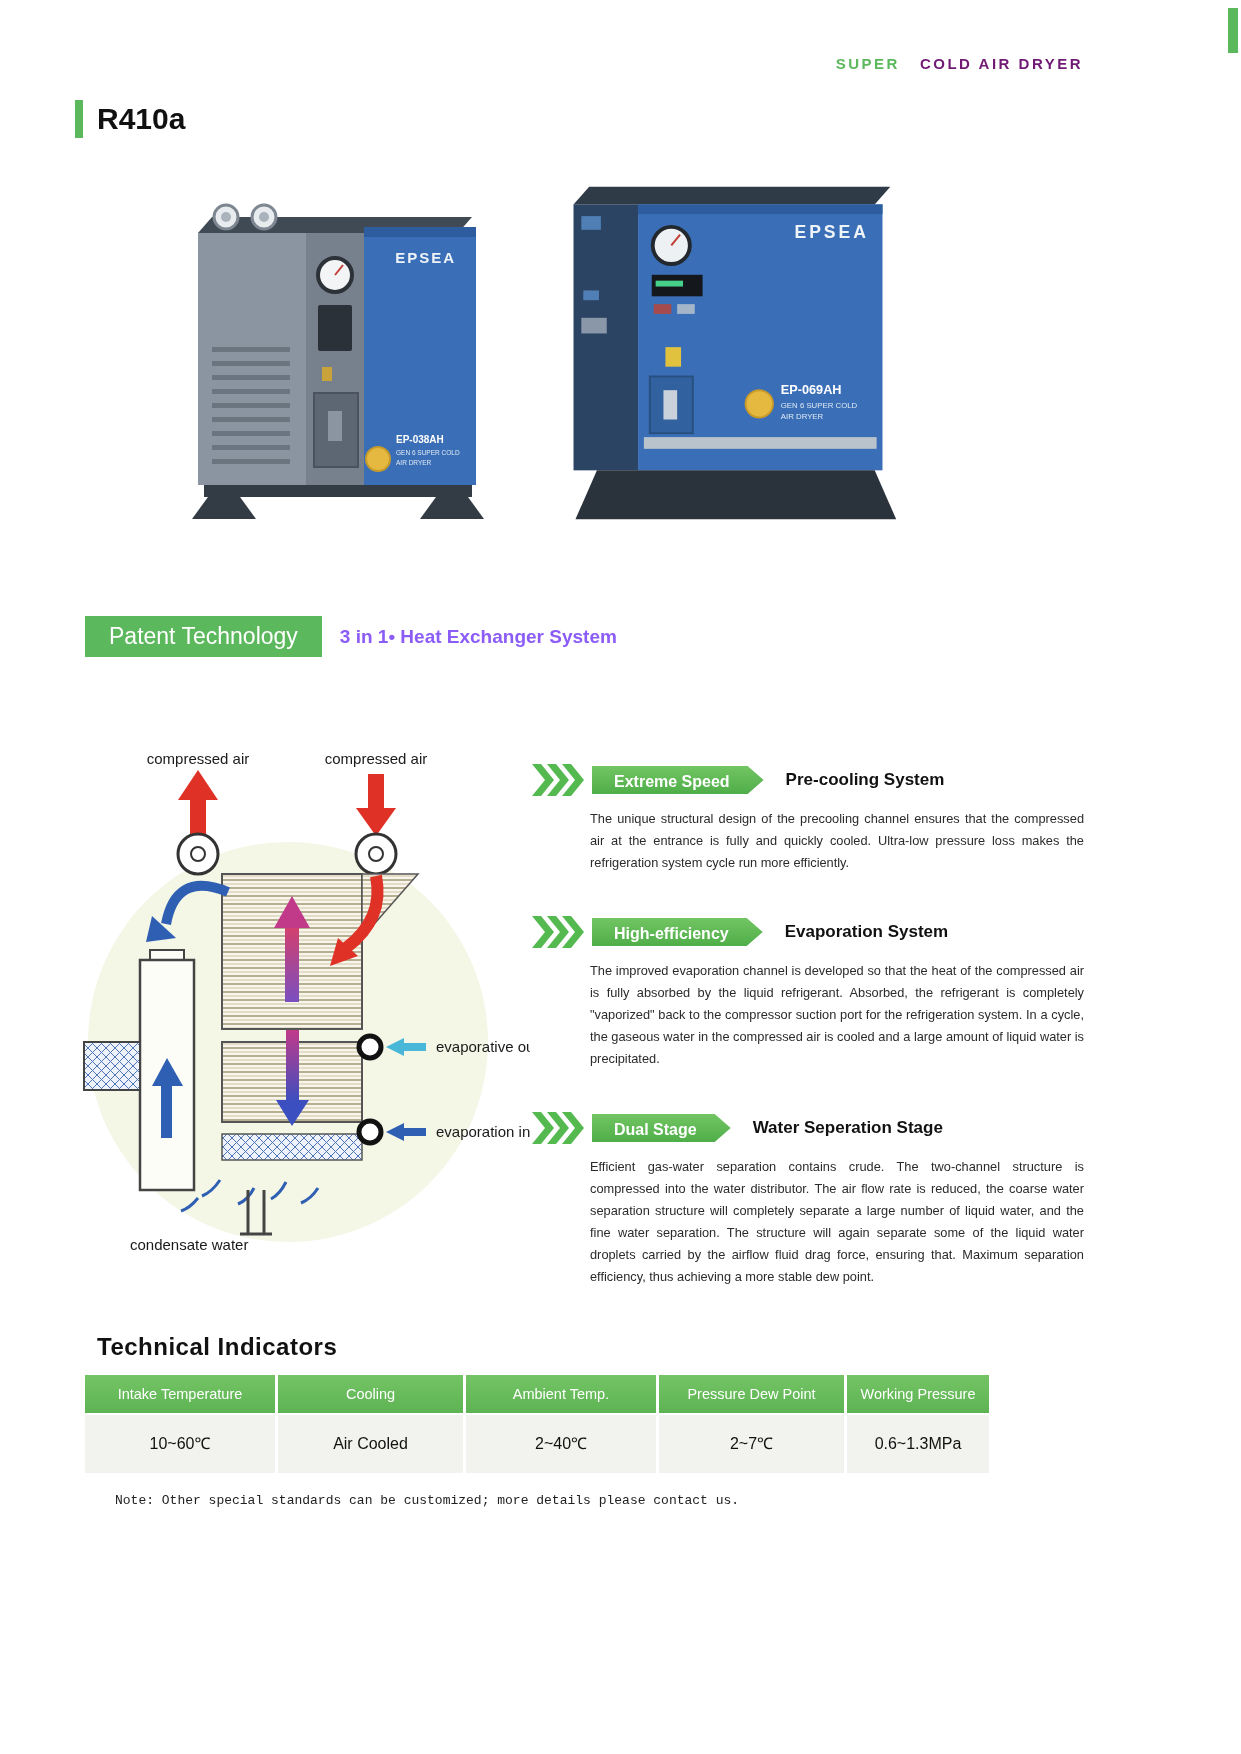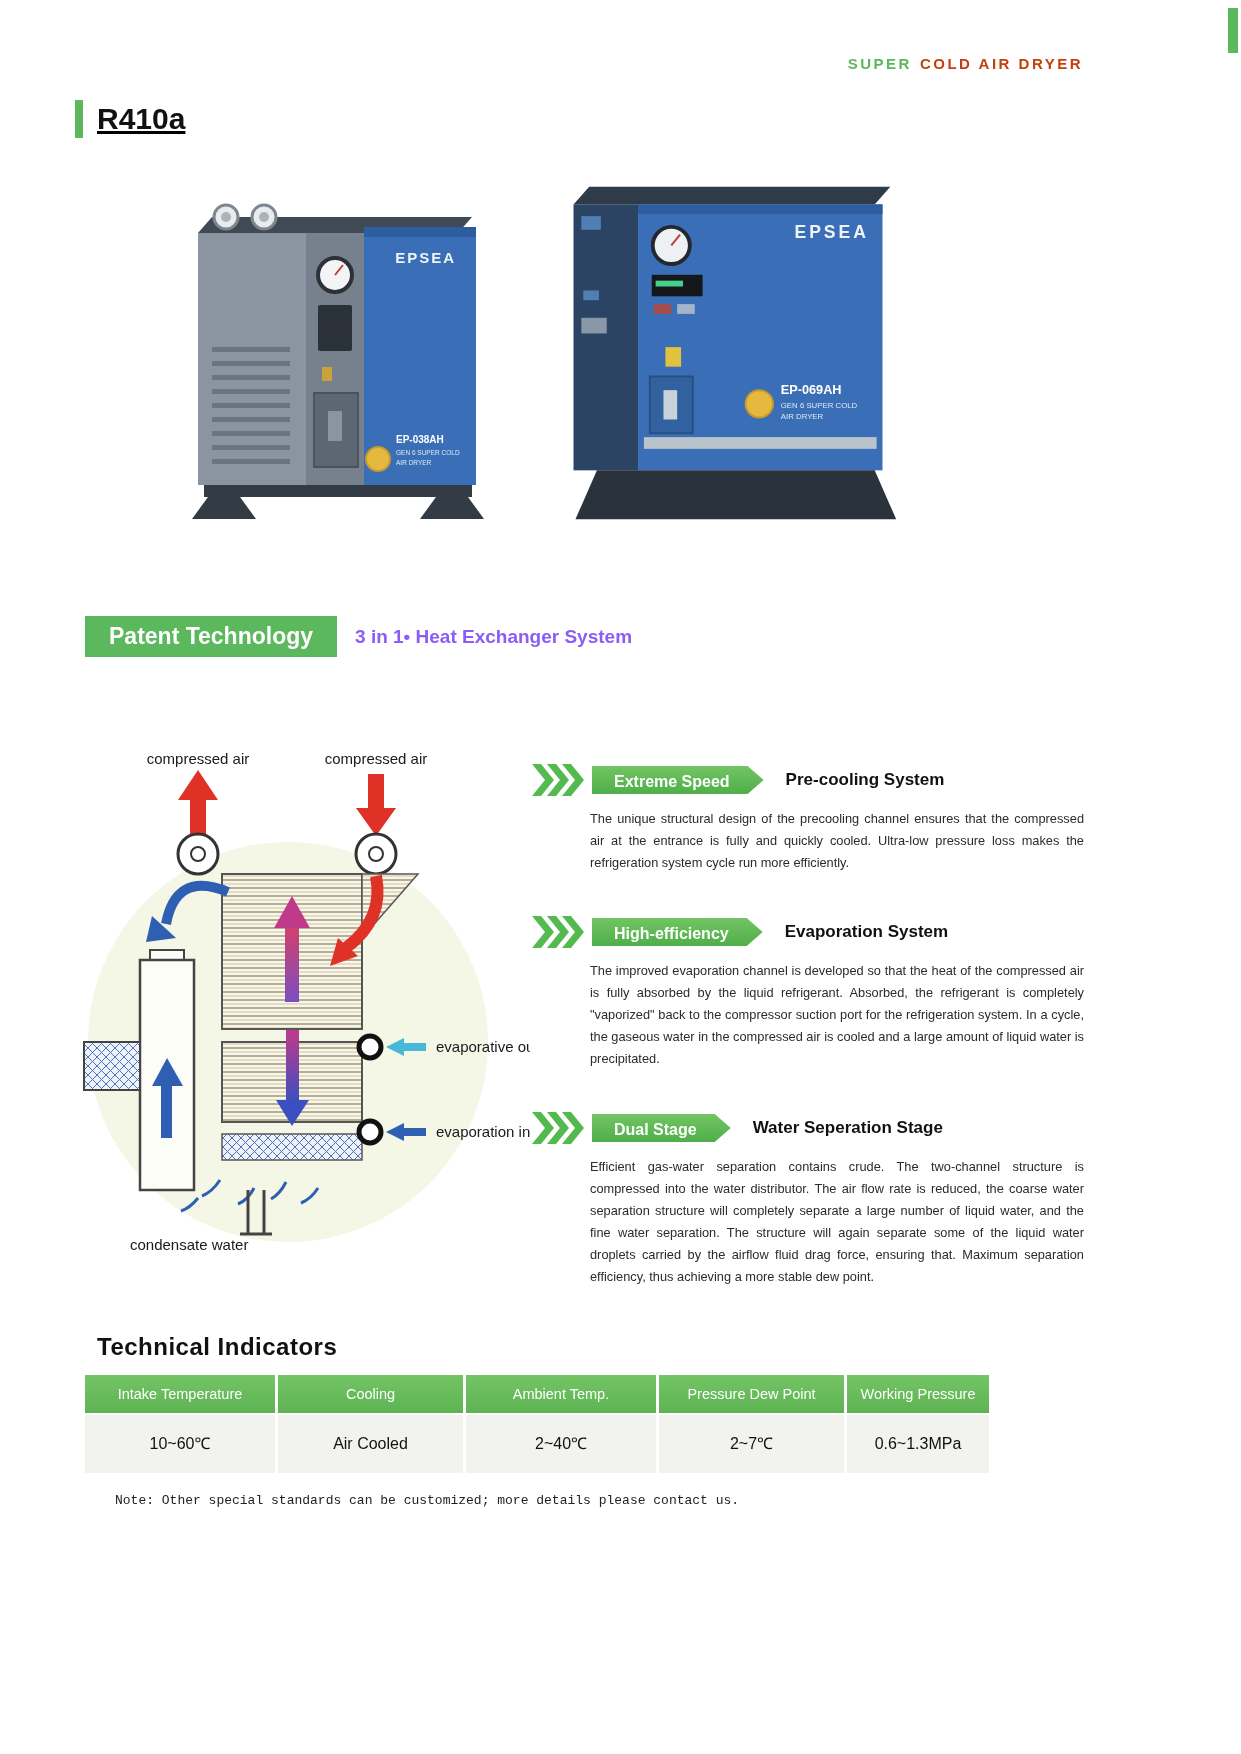--- a/index.html
+++ b/index.html
@@ -6,33 +6,33 @@
   body { background:#e8e8e8; font-family:"Liberation Sans", sans-serif; }
   .page { position:relative; width:1241px; height:1754px; background:#ffffff; margin:0 auto; overflow:hidden; font-family:"Liberation Sans", sans-serif; }
   svg { font-family:"Liberation Sans", sans-serif; }
 
   
   .corner-bar { position:absolute; top:8px; right:3px; width:10px; height:45px; background:#5cb85c; }
 
   
   .brand-header { position:absolute; top:55px; right:158px; font-size:15px; font-weight:bold; letter-spacing:2.5px; }
   .brand-header .b1 { color:#5cb85c; margin-right:8px; }
-  .brand-header .b2 { color:#c2410c; }
-
-  
-  .page-title-row { position:absolute; top:100px; left:75px; display:flex; align-items:center;text-decoration:underline; }
+  .brand-header .b2 { color:#701a75;margin-left:12px; }
+
+  
+  .page-title-row { position:absolute; top:100px; left:75px; display:flex; align-items:center; }
   .page-title-bar { width:8px; height:38px; background:#5cb85c; margin-right:14px; }
   .page-title { font-size:30px; font-weight:bold; color:#111; }
 
   
   .products { position:absolute; top:172px; left:168px; width:780px; height:360px; display:flex; align-items:flex-end; gap:64px; }
 
   
   .patent-row { position:absolute; top:616px; left:85px; display:flex; align-items:center; gap:18px; }
-  .patent-badge { background:#5cb85c; color:#fff; font-size:23px; font-weight:bold; padding:7px 24px; }
+  .patent-badge { background:#5cb85c; color:#fff; font-size:23px; font-weight:normal; padding:7px 24px; }
   .patent-title { font-size:19px; font-weight:bold; color:#8b5cf6; }
 
   
   .diagram { position:absolute; top:742px; left:70px; width:460px; height:560px; }
 
   
   .features { position:absolute; top:764px; left:532px; width:556px; }
   .feature { margin-bottom:42px; }
   .feature-head { display:flex; align-items:center; gap:8px; margin-bottom:12px; }
   .badge-arrow { background:linear-gradient(180deg,#72c563,#4fae49); color:#fff; font-size:16px; font-weight:bold; height:28px; line-height:32px; padding:0 34px 0 22px; clip-path:polygon(0 0, calc(100% - 16px) 0, 100% 50%, calc(100% - 16px) 100%, 0 100%); }

